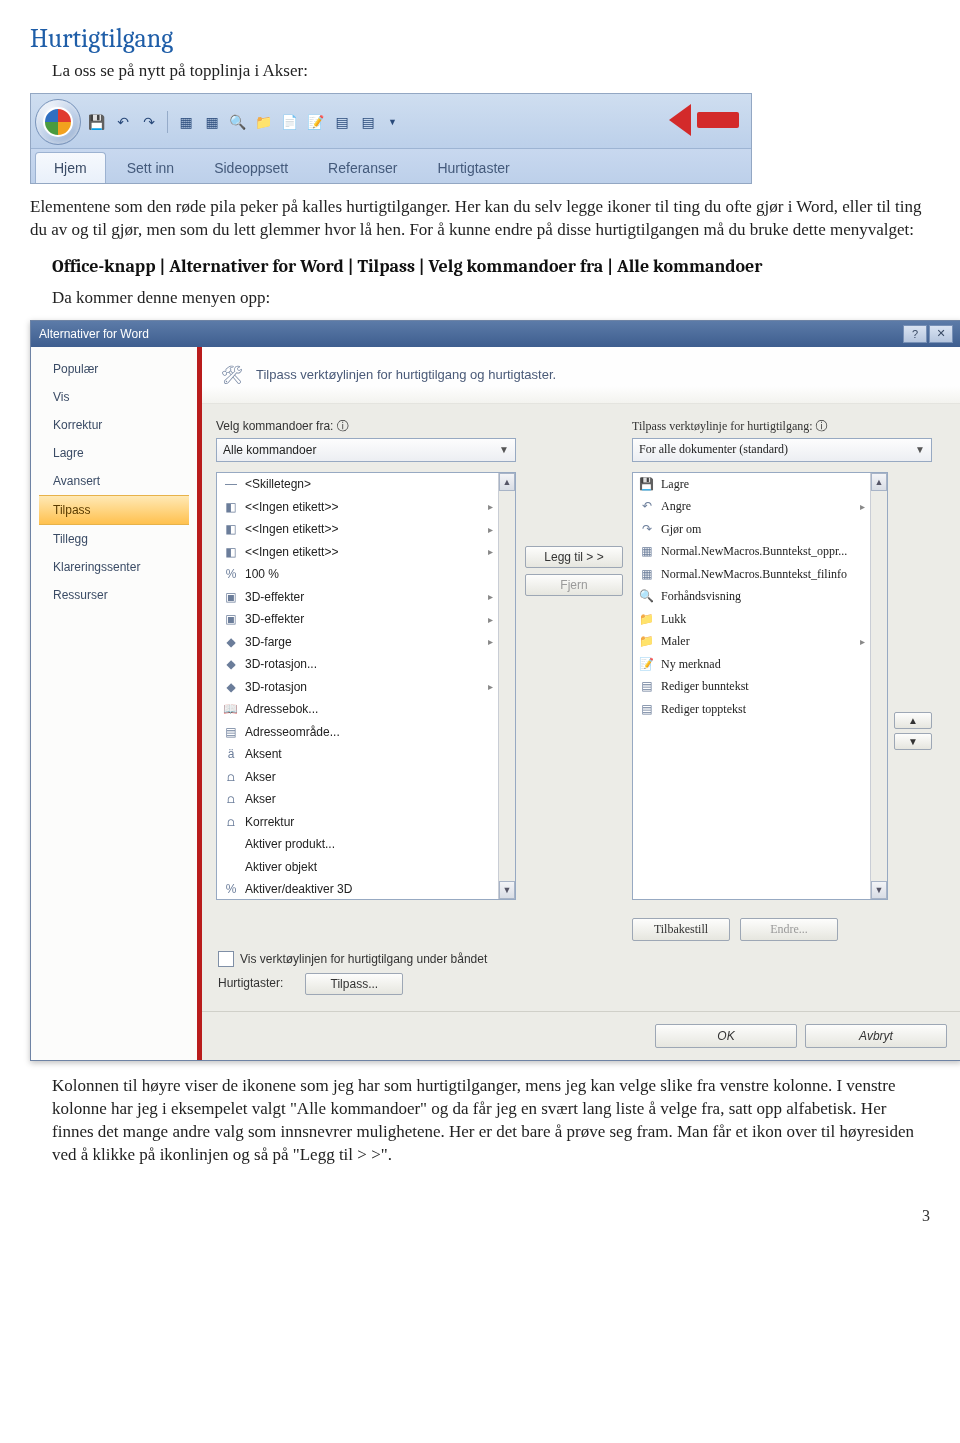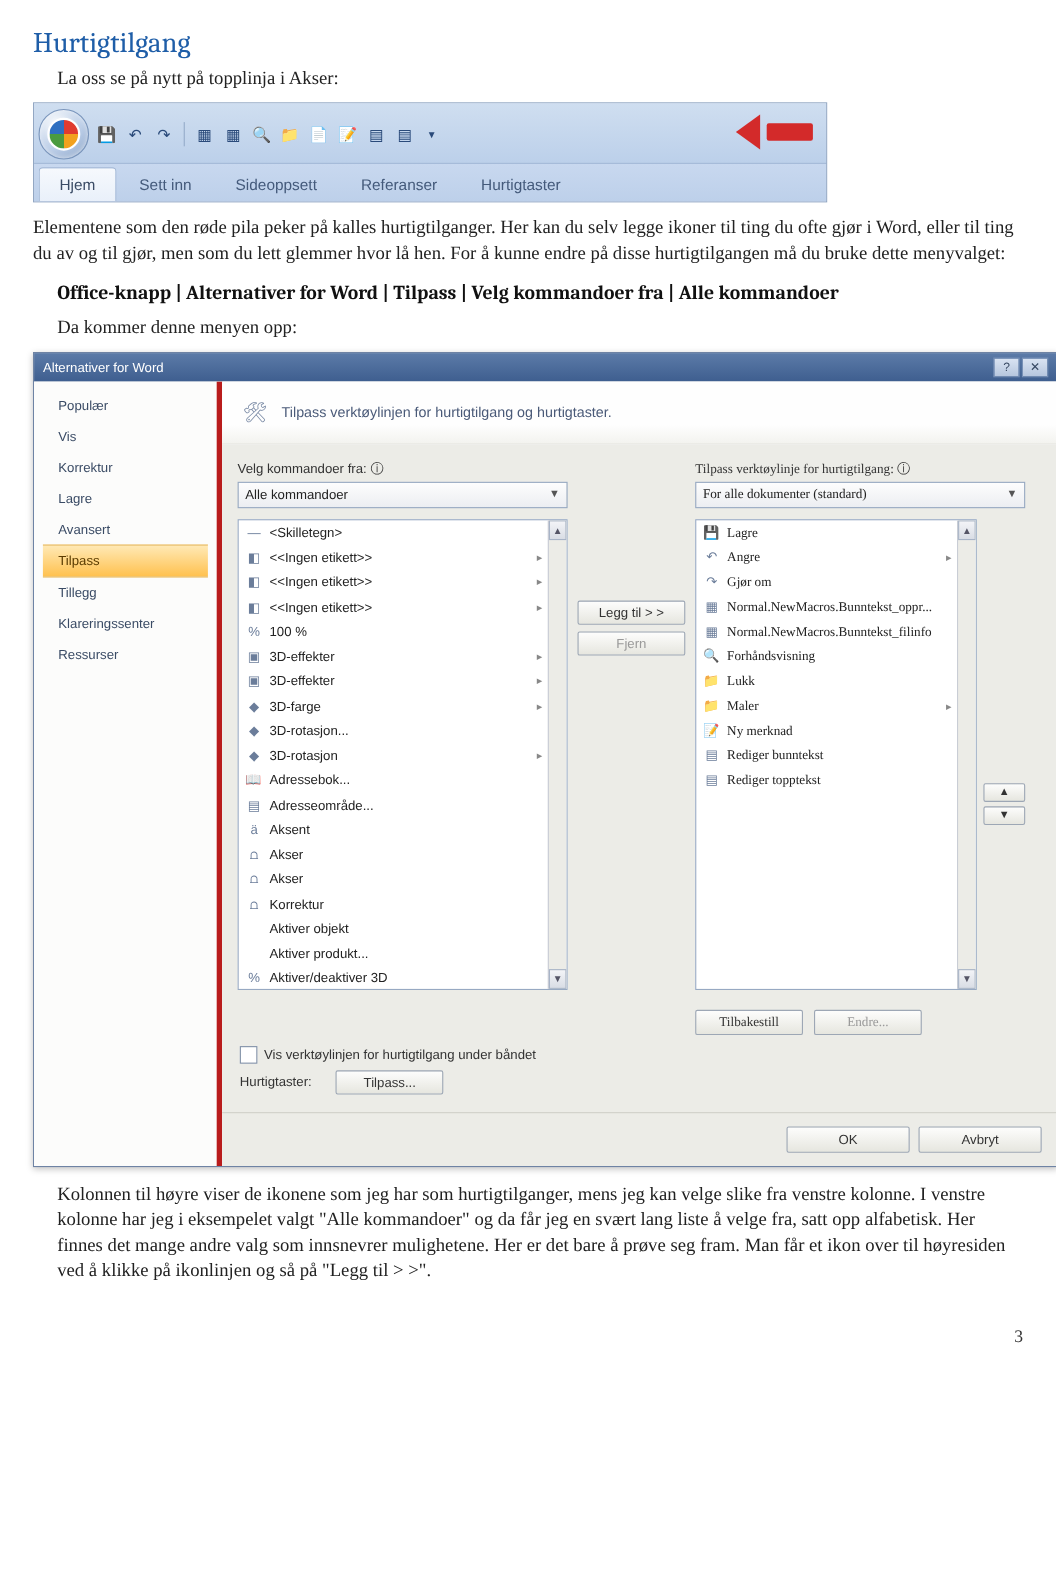--- a/index.html
+++ b/index.html
@@ -291,21 +291,21 @@
   }
   .cbox {
     width:14px;height:14px;border:1px solid #7f8fa6;background:#fff;
   }
   .dlg-footer {
     display:flex; justify-content:flex-end; gap:8px;
     padding: 12px 14px;
     background: #ecece7;
     border-top: 1px solid #d0d0c9;
   }
-  .dlg-footer .btn { min-width: 78px; padding:4px 16px;}
+  .dlg-footer .btn { min-width: 78px; padding:4px 31px;font-style:italic;}
   .right-stack {
     display:flex;
     gap: 6px;
   }
   .updown {
     display:flex;flex-direction:column; gap:4px;
     padding-top: 250px;
   }
   .updown .btn { min-width:24px;padding:2px 6px;font-size:10px;}
   .bottom-row2 {
@@ -453,25 +453,25 @@
                   <div class="list-row">
                     <span class="ricon">⩍</span>
                     <span>Akser</span>
                   </div>
                   <div class="list-row">
                     <span class="ricon">⩍</span>
                     <span>Korrektur</span>
                   </div>
                   <div class="list-row">
                     <span class="ricon"></span>
+                    <span>Aktiver produkt...</span>
+                  </div>
+                  <div class="list-row">
+                    <span class="ricon"></span>
                     <span>Aktiver objekt</span>
-                  </div>
-                  <div class="list-row">
-                    <span class="ricon"></span>
-                    <span>Aktiver produkt...</span>
                   </div>
                   <div class="list-row">
                     <span class="ricon">%</span>
                     <span>Aktiver/deaktiver 3D</span>
                   </div>
                 </div>
               <div class="scrollbar">
                 <div class="sb-btn">▲</div>
                 <div class="sb-btn">▼</div>
               </div>

